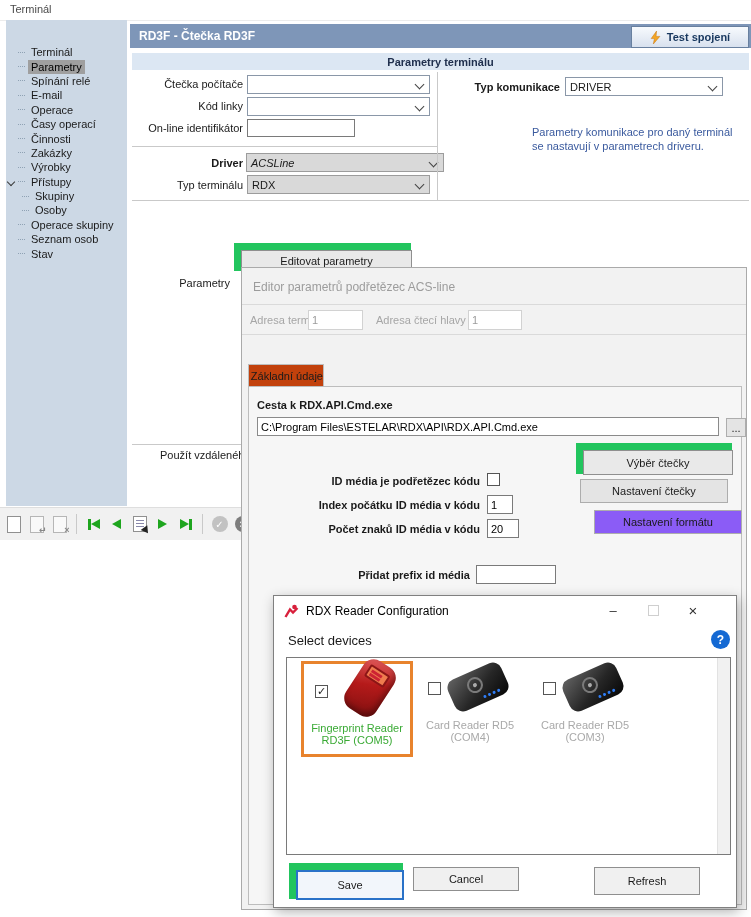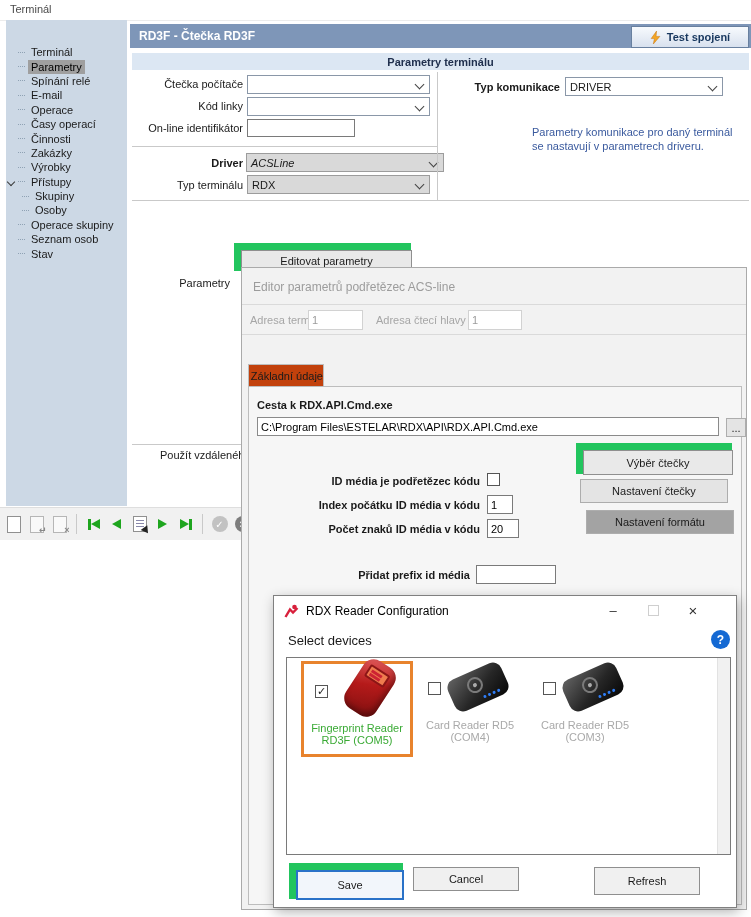--- a/index.html
+++ b/index.html
@@ -290,21 +290,21 @@
       <div class="abs bold nowrap rlbl" style="left:0;top:88px;width:231px;">ID média je podřetězec kódu</div>
       <span class="cb" style="left:238px;top:86px;"></span>
 
       <div class="btn" style="left:331px;top:92px;width:148px;height:24px;background:#e4e4e4;border-color:#adadad;">
           <span>Nastavení čtečky</span>
         </div>
 
       <div class="abs bold nowrap rlbl" style="left:0;top:112px;width:231px;">Index počátku ID média v kódu</div>
       <input class="tinput" style="left: 238px; top: 108px; width: 26px; height: 19px;" value="1">
 
-      <div class="btn" style="left:337px;top:123px;width:148px;height:24px;background:#a3a3a3;border-color:#adadad;">
+      <div class="btn" style="left:345px;top:123px;width:148px;height:24px;background:#8b5cf6;border-color:#adadad;">
           <span>Nastavení formátu</span>
         </div>
 
       <div class="abs bold nowrap rlbl" style="left:0;top:136px;width:231px;">Počet znaků ID média v kódu</div>
       <input class="tinput" style="left: 238px; top: 132px; width: 32px; height: 19px;" value="20">
 
       <div class="abs bold nowrap rlbl" style="left:0;top:182px;width:221px;">Přidat prefix id média</div>
       <input class="tinput" style="left: 227px; top: 178px; width: 80px; height: 19px;" value="">
     </div>
   </div>

